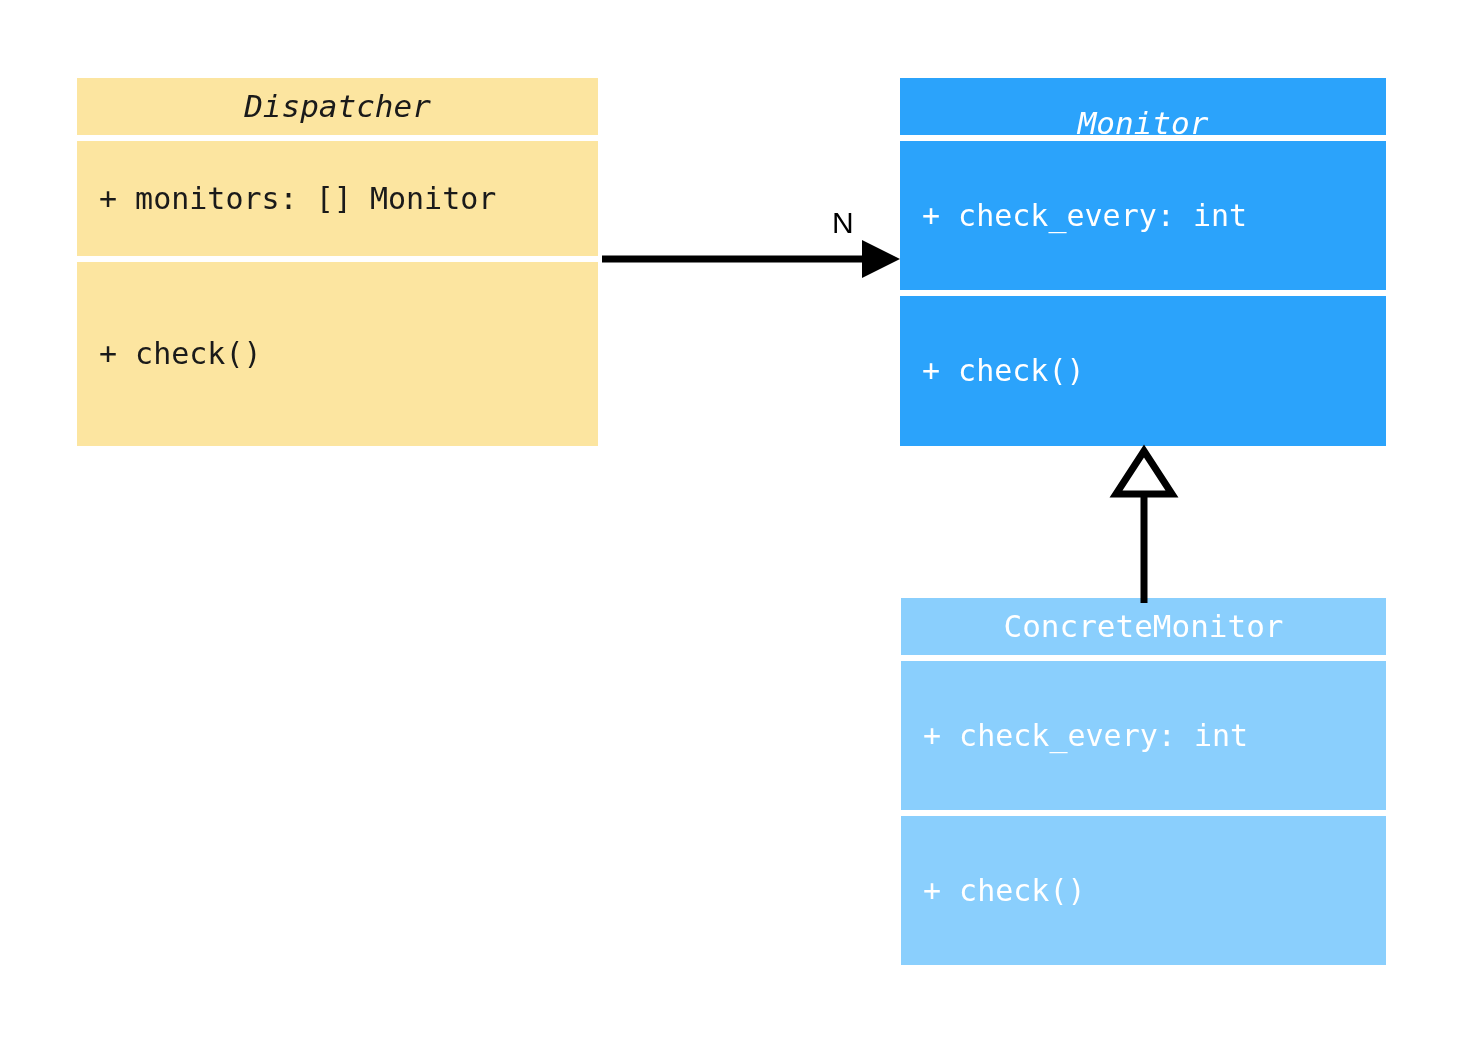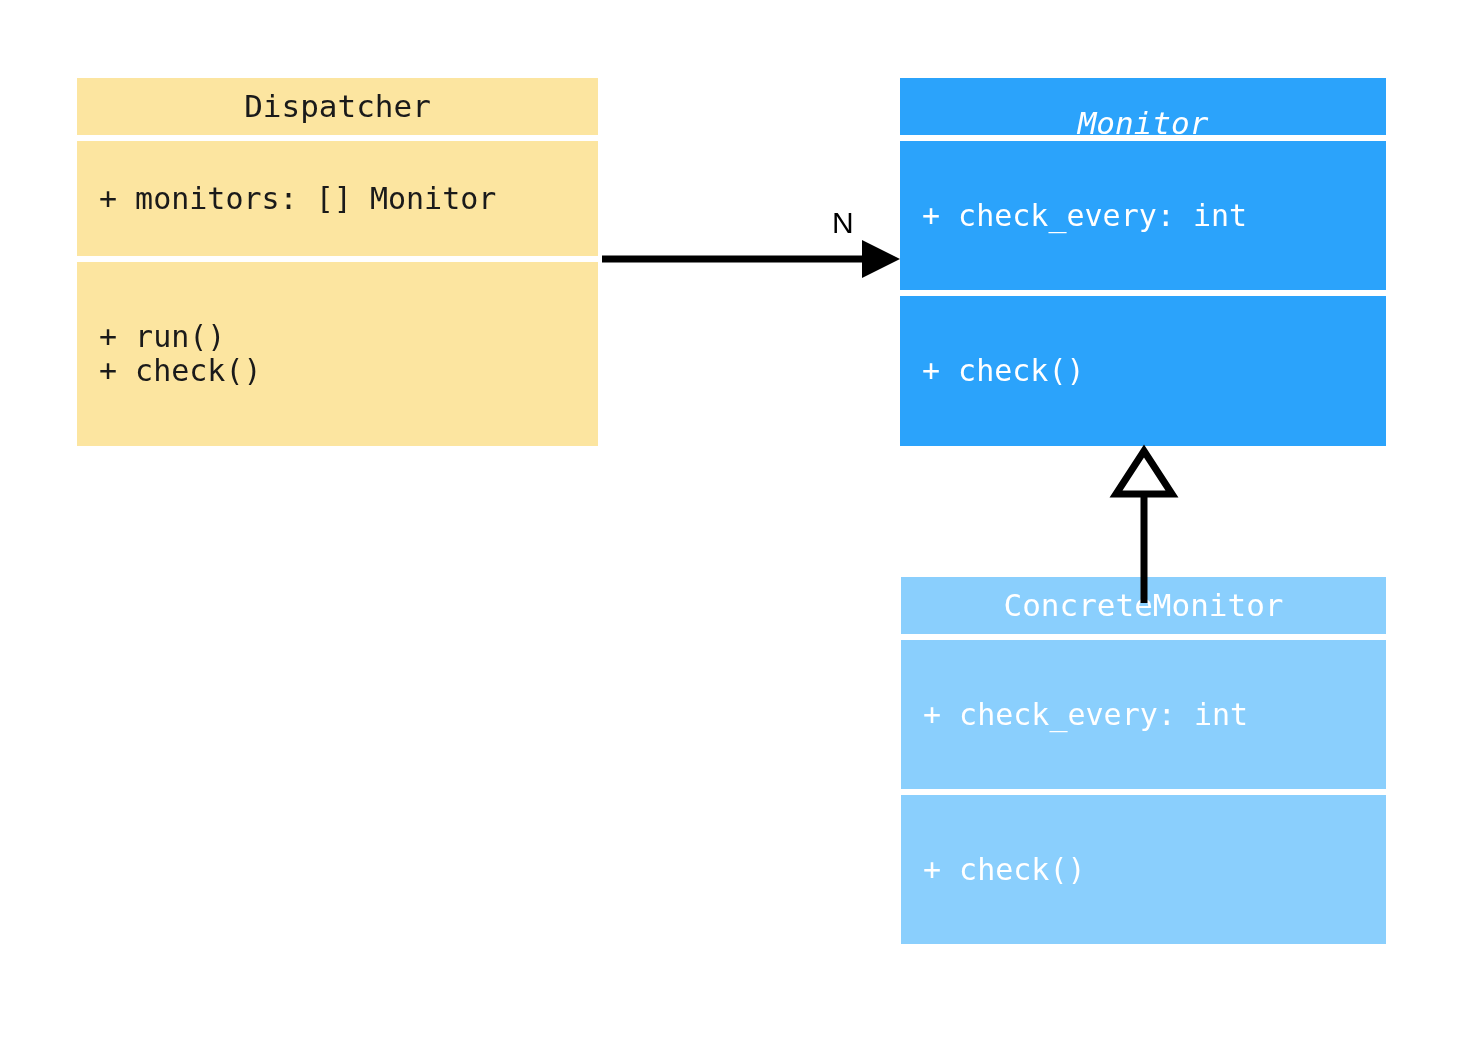--- a/index.html
+++ b/index.html
@@ -64,21 +64,21 @@
   #dispatcher-class .class-title,
   #dispatcher-class .member-line { color: #1a1a1a; }
 
   
   #monitor-class { left: 900px; top: 78px; width: 486px; height: 368px; }
   #monitor-class .compartment { background: #2ba3fb; }
   #monitor-class .class-title,
   #monitor-class .member-line { color: #ffffff; }
 
   
-  #concretemonitor-class { left: 901px; top: 577px; width: 485px; height: 367px; }
+  #concretemonitor-class { left: 901px; top: 598px; width: 485px; height: 367px; }
   #concretemonitor-class .compartment { background: #8acffd; }
   #concretemonitor-class .class-title,
   #concretemonitor-class .member-line { color: #ffffff; }
 
   
   .connector-svg {
     position: absolute;
     left: 0;
     top: 0;
     width: 1463px;
@@ -93,30 +93,29 @@
     white-space: pre;
   }
   #assoc-multiplicity-n { left: 832px; top: 206px; }
 </style>
 </head>
 <body>
 
 <div id="canvas">
 
   <div class="uml-class" id="dispatcher-class">
-    <div class="compartment title-c" style="height:57px;">
+    <div class="compartment title-c" style="height:57px;font-style:italic;">
       <span class="class-title">Dispatcher</span>
     </div>
     <div class="divider-gap" style="height:6px;"></div>
     <div class="compartment body-c" style="height:115px;">
       <span class="member-line">+ monitors: [] Monitor</span>
     </div>
     <div class="divider-gap" style="height:6px;"></div>
     <div class="compartment body-c" style="height:184px;">
-      <span class="member-line">+ run()</span>
       <span class="member-line">+ check()</span>
     </div>
   </div>
 
   <div class="uml-class" id="monitor-class">
     <div class="compartment title-c" style="height:57px;">
       <span class="class-title abstract">Monitor</span>
     </div>
     <div class="divider-gap" style="height:6px;"></div>
     <div class="compartment body-c" style="height:149px;">

